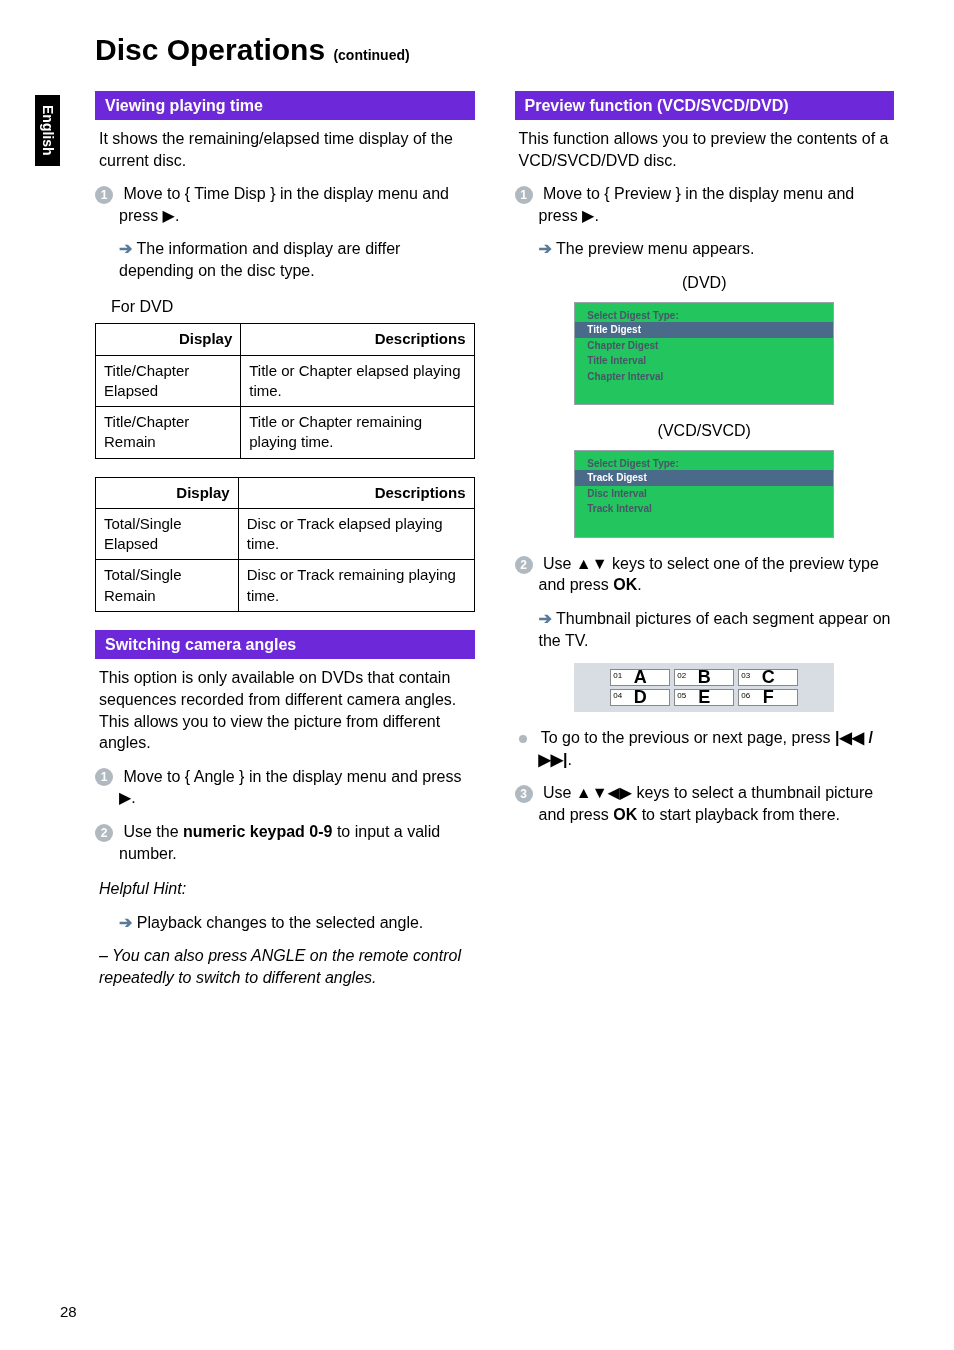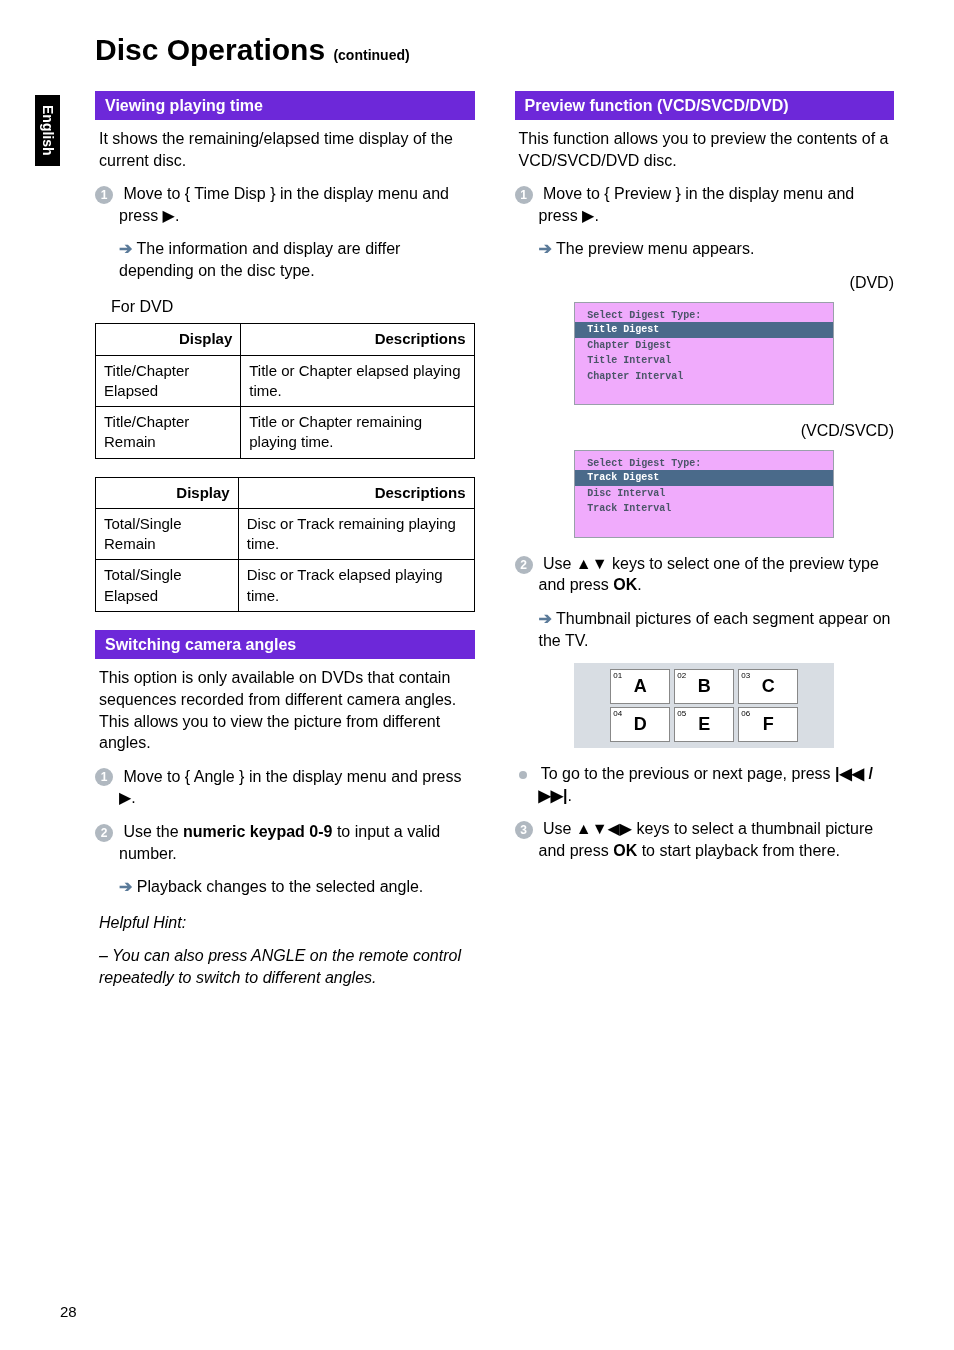--- a/index.html
+++ b/index.html
@@ -61,42 +61,42 @@
     }
     table.data th, table.data td {
       border: 1.5px solid #000;
       padding: 5px 8px;
       text-align: left;
       vertical-align: top;
       font-size: 15px;
     }
     table.data th { font-weight: bold; text-align: right; }
     .italic { font-style: italic; }
-    .center { text-align: right; }
+    .center { text-align: center; }
     .dvd-menu {
       width: 260px;
       margin: 8px auto 15px auto;
       border: 1px solid #99a0aa;
-      background: #f0abfc;
+      background: #22c55e;
       font-size: 10px;
-      font-family: Liberation Mono, monospace;
+      font-family: Liberation Sans, sans-serif;
       padding: 6px 0 20px 0;
     }
     .dvd-menu .title { color: #4a5568; font-weight: bold; padding-left: 12px; }
     .dvd-menu .item { color: #4a5568; font-weight: bold; padding: 1px 12px; }
     .dvd-menu .sel { background: #4a6a8a; color: #fff; }
     .thumb-grid {
       width: 260px;
       margin: 10px auto;
       background: #d8dde3;
       padding: 6px;
     }
     .thumb-row { display: flex; gap: 4px; justify-content: center; }
     .thumb {
-      width: 60px; height: 35px;
+      width: 60px; height: 17px;
       background: #fff;
       border: 1px solid #888;
       position: relative;
       display: flex;
       align-items: center;
       justify-content: center;
       font-weight: bold;
       font-size: 18px;
     }
     .thumb .num { position: absolute; top: 1px; left: 2px; font-size: 8px; font-weight: normal; }
@@ -148,49 +148,49 @@
     </tbody>
       </table>
 
     <table class="data">
       <tbody>
           <tr>
         <th>Display</th>
         <th>Descriptions</th>
       </tr>
       <tr>
+        <td>Total/Single Elapsed</td>
+        <td>Disc or Track elapsed playing time.</td>
+      </tr>
+      <tr>
         <td>Total/Single Remain</td>
         <td>Disc or Track remaining playing time.</td>
       </tr>
-      <tr>
-        <td>Total/Single Elapsed</td>
-        <td>Disc or Track elapsed playing time.</td>
-      </tr>
     </tbody>
       </table>
 
     <div class="section-header">Switching camera angles</div>
 
     <p class="para">This option is only available on DVDs that contain sequences recorded from different camera angles. This allows you to view the picture from different angles.</p>
 
     <p class="para para-indent">
       <span class="step-num">1</span>
       <span>Move to { Angle } in the display menu and press </span><span>▶</span><span>.</span>
     </p>
 
     <p class="para para-indent">
       <span class="step-num">2</span>
       <span>Use the </span><b>numeric keypad 0-9</b><span> to input a valid number.</span>
     </p>
+    <p class="para italic" style="margin-top:14px">Helpful Hint:</p>
+
     <p class="para para-indent">
       <span class="arrow">➔</span>
       <span>Playback changes to the selected angle.</span>
     </p>
-
-    <p class="para italic" style="margin-top:14px">Helpful Hint:</p>
     <p class="para italic">–   You can also press ANGLE on the remote control repeatedly to switch to different angles.</p>
   </div>
 
   <div class="col">
 
     <div class="section-header" style="">Preview function (VCD/SVCD/DVD)</div>
 
     <p class="para">This function allows you to preview the contents of a VCD/SVCD/DVD disc.</p>
 
     <p class="para para-indent">

